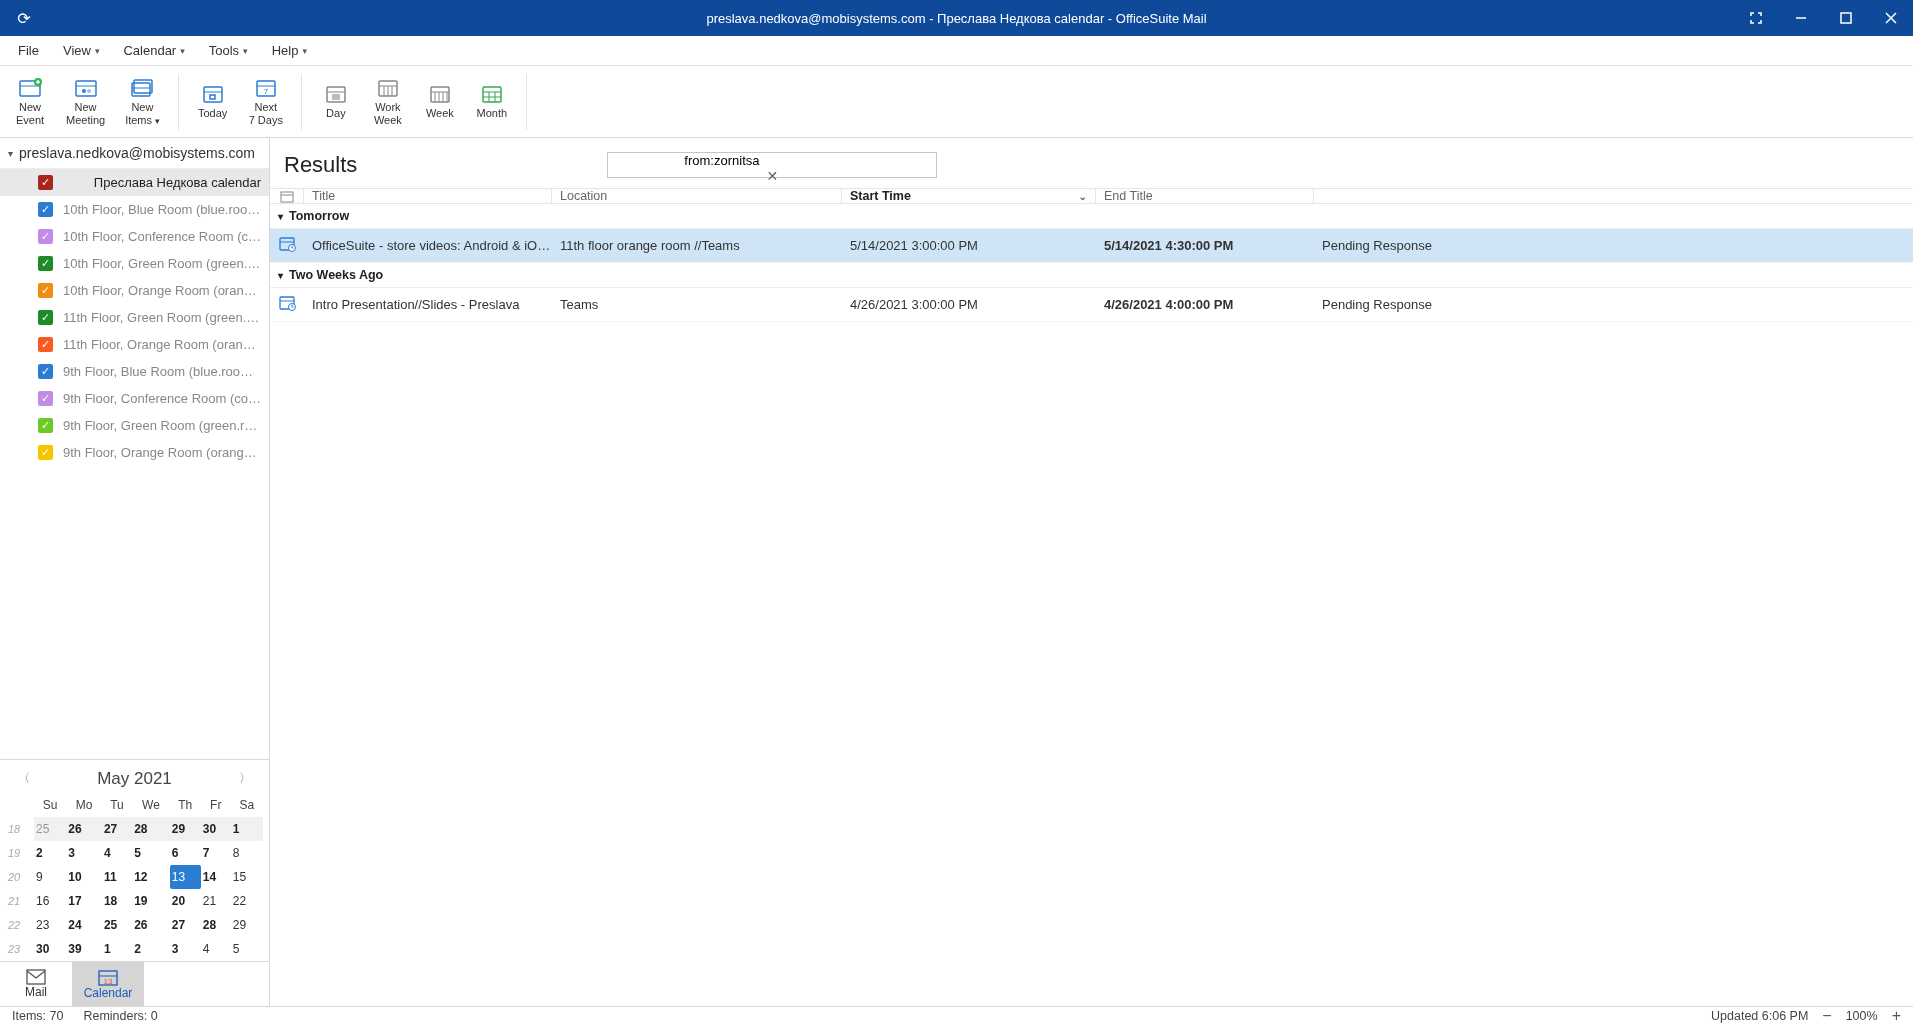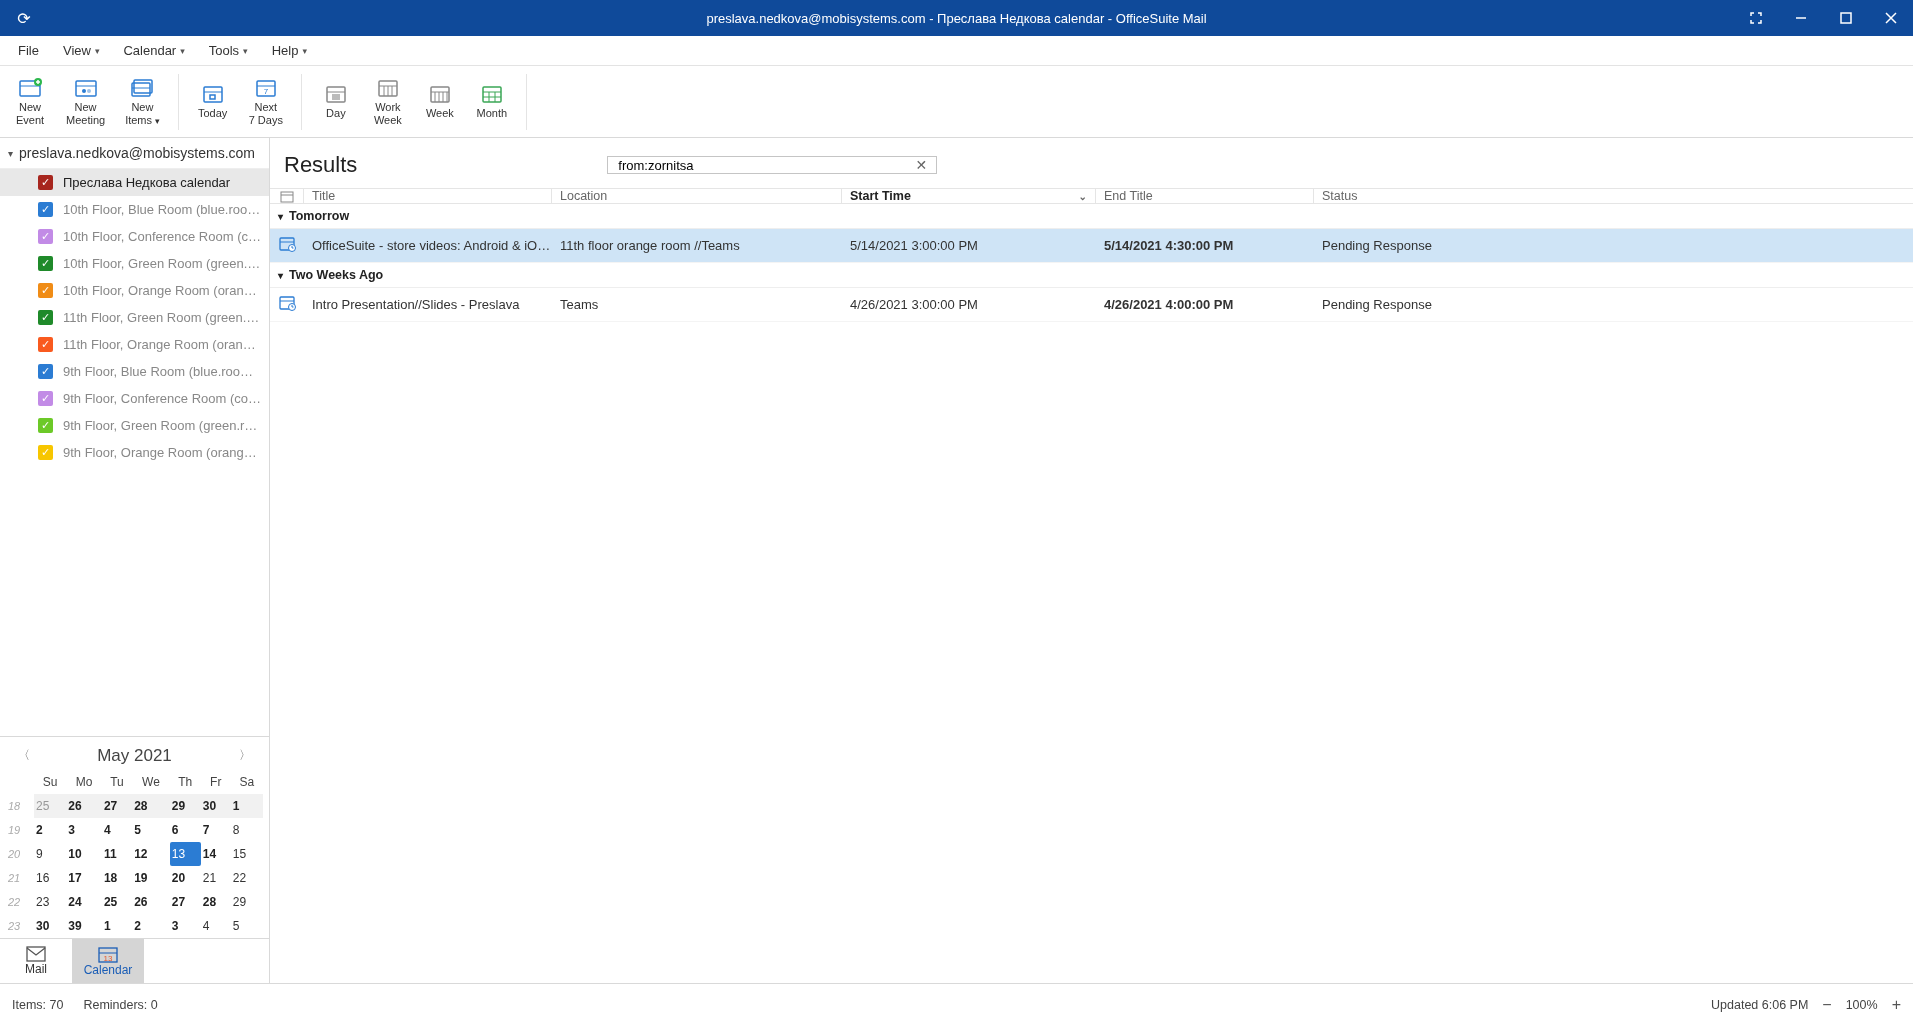--- a/index.html
+++ b/index.html
@@ -33,21 +33,21 @@
   .acct-header { display: flex; align-items: center; gap: 6px; padding: 4px 8px; height: 30px; }
   .acct-header .caret { font-size: 10px; color: #555; cursor: pointer; }
   .acct-header .name { overflow: hidden; white-space: nowrap; text-overflow: ellipsis; flex:1; font-size: 14px; }
   .cal-list { overflow-y: auto; flex: 1; border-top: 1px solid #eee; position: relative; }
   .cal-list::-webkit-scrollbar { width: 10px; }
   .cal-list::-webkit-scrollbar-thumb { background: #c5c5c5; border-radius: 5px; }
   .cal-item { display: flex; align-items: center; gap: 10px; padding: 6px 0 6px 38px; cursor: pointer; }
   .cal-item.selected { background: #e8e8e8; }
   .cal-item .chk { width: 15px; height: 15px; border-radius: 2px; display:flex; align-items:center; justify-content:center; }
   .cal-item .chk::after { content: "✓"; color: #fff; font-size: 11px; line-height: 1; }
-  .cal-item .label { overflow: hidden; white-space: nowrap; text-overflow: ellipsis; flex:1; padding-right:8px; color:#888; }
+  .cal-item .label { overflow: hidden; white-space: nowrap; text-overflow: ellipsis; flex:1; padding-right:8px; color:#888;text-align:right; }
   .cal-item.selected .label { color:#222; }
 
   
   .datepicker { border-top: 1px solid #d9d9d9; padding: 4px 6px 0 6px; }
   .dp-head { display: flex; align-items: center; justify-content: space-between; padding: 2px 8px; }
   .dp-head .nav { font-size: 12px; color: #666; cursor: pointer; padding: 4px; }
   .dp-head .title { font-size: 17px; color: #444; }
   .dp-grid { width: 100%; border-collapse: collapse; font-size: 12px; }
   .dp-grid th { font-weight: 400; color: #444; padding: 5px 2px; }
   .dp-grid td { text-align: left; padding: 5px 2px; cursor: pointer; }
@@ -59,21 +59,21 @@
 
   
   .navfoot { display: flex; border-top: 1px solid #d9d9d9; }
   .navfoot .navbtn { flex: 0 0 72px; display: flex; flex-direction: column; align-items: center; justify-content: center; padding: 6px 0; cursor: pointer; font-size:12px; }
   .navfoot .navbtn.active { background: #d5d5d5; color: #1a5db6; }
 
   
   .results { flex: 1; display: flex; flex-direction: column; min-width: 0; }
   .res-header { display: flex; align-items: center; padding: 14px 14px 10px 14px; gap: 20px; }
   .res-header .title { font-size: 22px; font-weight: 400; color:#222; }
-  .searchbox { display: flex; align-items: center; border: 1px solid #c5c5c5; height: 18px; min-width: 330px; margin-left: 230px; }
+  .searchbox { display: flex; align-items: center; border: 1px solid #c5c5c5; height: 26px; min-width: 330px; margin-left: 230px; flex-direction: column; }
   .searchbox input { border: none; outline: none; flex: 1; padding: 0 10px; font-size: 13px; background: transparent; }
   .searchbox .clear { width: 30px; text-align: center; cursor: pointer; color: #666; font-size: 14px; }
 
   .res-table-head { display: flex; border-top: 1px solid #e5e5e5; border-bottom: 1px solid #e5e5e5; height: 16px; align-items: center; color: #666; font-size: 12.5px; }
   .col-icon { width: 34px; text-align: center; border-right: 1px solid #e5e5e5; height:100%; display:flex; align-items:center; justify-content:center; }
   .col-title { flex: 0 0 248px; padding-left: 8px; border-right: 1px solid #e5e5e5; height:100%; display:flex; align-items:center; }
   .col-loc { flex: 0 0 290px; padding-left: 8px; border-right: 1px solid #e5e5e5; height:100%; display:flex; align-items:center;}
   .col-start { flex: 0 0 254px; padding-left: 8px; border-right: 1px solid #e5e5e5; font-weight: 700; color:#222; height:100%; display:flex; align-items:center; justify-content:space-between; padding-right:8px;}
   .col-end { flex: 0 0 218px; padding-left: 8px; border-right: 1px solid #e5e5e5; height:100%; display:flex; align-items:center;}
   .col-status { flex: 1; padding-left: 8px; height:100%; display:flex; align-items:center;}
@@ -84,21 +84,21 @@
   .data-row { display: flex; align-items: center; height: 34px; border-bottom: 1px solid #f4f4f4; font-size:13px;}
   .data-row.selected { background: #cfe4f6; }
   .data-row .rc-icon { width: 34px; text-align: center; }
   .data-row .rc-title { flex: 0 0 248px; padding-left: 8px; overflow: hidden; white-space: nowrap; text-overflow: ellipsis; }
   .data-row .rc-loc { flex: 0 0 290px; padding-left: 8px; overflow: hidden; white-space: nowrap; text-overflow: ellipsis; }
   .data-row .rc-start { flex: 0 0 254px; padding-left: 8px; }
   .data-row .rc-end { flex: 0 0 218px; padding-left: 8px; font-weight: bold; }
   .data-row .rc-status { flex: 1; padding-left: 8px; }
 
   
-  .statusbar { height: 42px; border-top: 1px solid #d9d9d9; display: flex; align-items: center; padding: 0 12px; font-size: 12.5px; color: #444; text-align: center; }
+  .statusbar { height: 19px; border-top: 1px solid #d9d9d9; display: flex; align-items: center; padding: 0 12px; font-size: 12.5px; color: #444; text-align: center; }
   .statusbar .right { margin-left: auto; display: flex; align-items: center; gap: 14px; }
   .statusbar .zoombtn { cursor: pointer; font-size: 16px; color:#555; }
 
   
   .cal-svg rect { fill:none; stroke:#2b7cd3; stroke-width:1.5; }
 </style>
 </head>
 <body>
 
 <div class="titlebar">
@@ -437,23 +437,20 @@
         </div>
       <div class="col-loc">
           <span>Location</span>
         </div>
       <div class="col-start">
           <span>Start Time</span>
           <span style="font-size:10px;color:#666;">⌄</span>
         </div>
       <div class="col-end">
           <span>End Title</span>
-        </div>
-      <div class="col-status">
-          <span>Status</span>
         </div>
     </div>
     <div class="res-body" id="res-body">
         <div class="group-row">
           <span class="caret">▾</span>
           <span>Tomorrow</span>
         </div>
         <div class="data-row selected">
       <div class="rc-icon"><svg width="18" height="18">
               <angle></angle>

